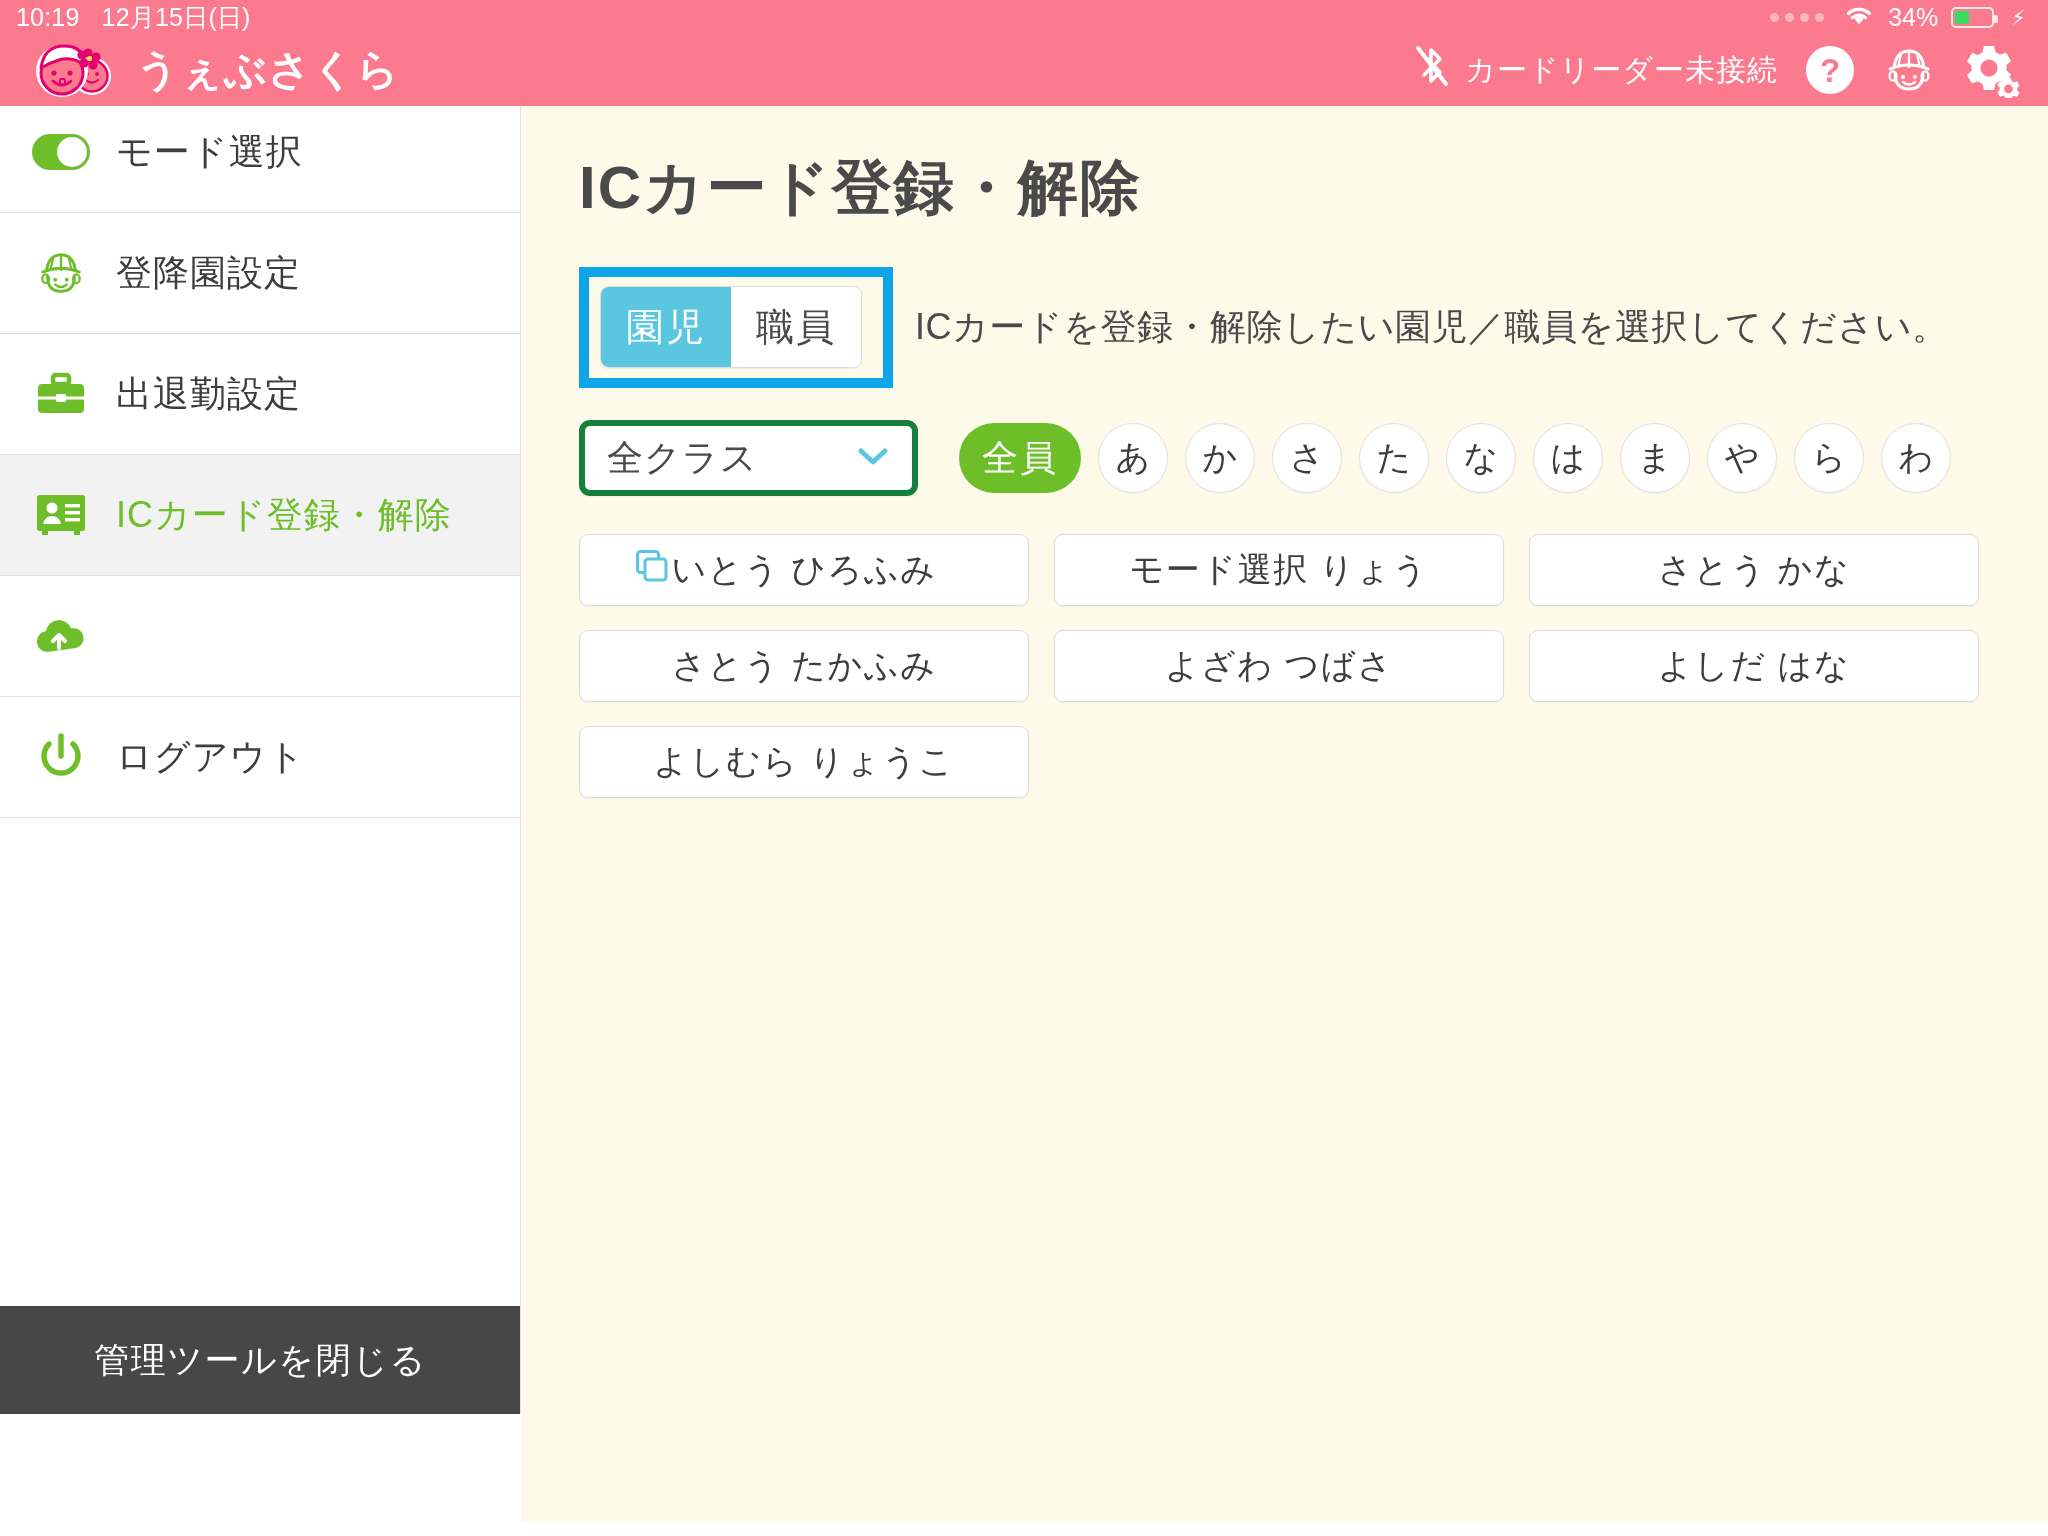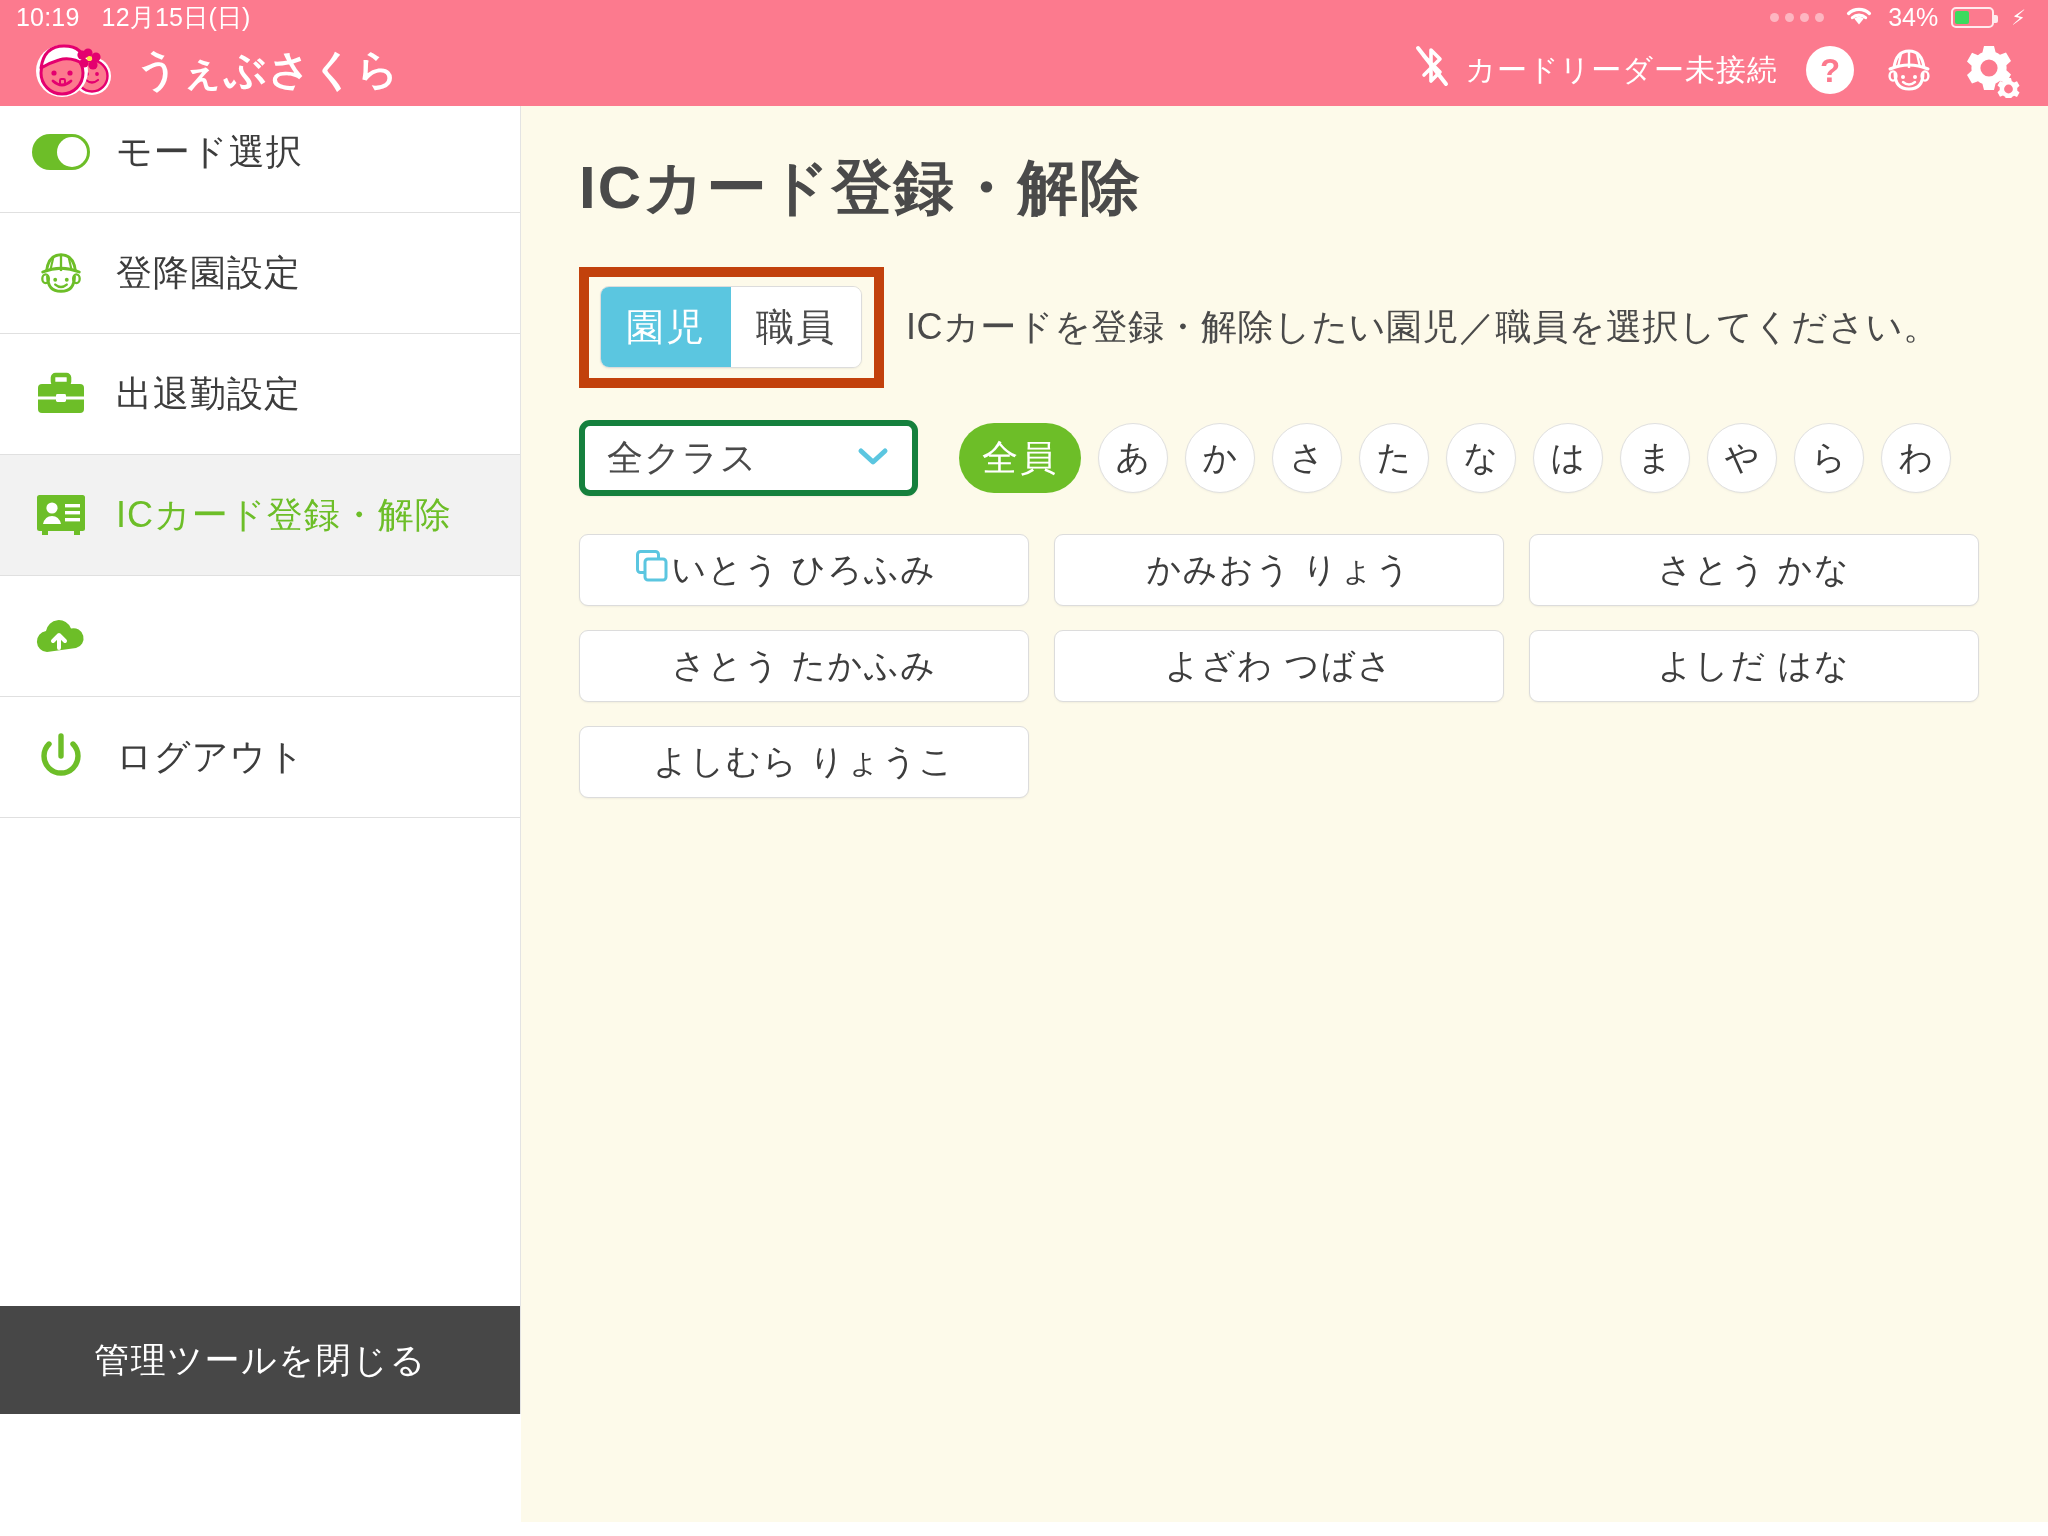--- a/index.html
+++ b/index.html
@@ -88,21 +88,21 @@
     position: absolute; top: 0; left: 521px; width: 1527px; height: 1430px;
     background: #FDFAEA; padding: 38px 60px 0 58px;
   }
   .page-title {
     font-size: 60px; font-weight: bold; color: #4a4a4a;
     letter-spacing: 2px; margin-top: 18px;
   }
 
   .seg-row { display: flex; align-items: center; margin-top: 38px; }
   .seg-highlight {
-    border: 10px solid #c2410c; padding: 9px 12px 10px 11px; background: transparent;
+    border: 10px solid #0ea5e9; padding: 9px 21px 10px 11px; background: transparent;
     display: inline-flex;
   }
   .segmented {
     display: flex; border-radius: 9px; overflow: hidden;
     border: 1px solid #dcdcdc; box-shadow: 0 1px 2px rgba(0,0,0,0.06);
   }
   .seg-btn {
     width: 130px; height: 80px; display: flex; align-items: center; justify-content: center;
     font-size: 38px; letter-spacing: 2px; background: #ffffff; color: #4a4a4a;
   }
@@ -366,21 +366,21 @@
         <div class="name-btn">
           <span class="card-icon">
             <svg width="34" height="34" viewBox="0 0 34 34">
               <rect x="2.5" y="2.5" width="21" height="21" rx="3" fill="none" stroke="#5BC6E0" stroke-width="3"></rect>
               <rect x="10" y="10" width="21" height="21" rx="3" fill="#ffffff" stroke="#5BC6E0" stroke-width="3"></rect>
             </svg>
           </span>
           <span>いとう ひろふみ</span>
         </div>
         <div class="name-btn">
-          <span>かみおう りょう</span>
+          <span>モード選択 りょう</span>
         </div>
         <div class="name-btn">
           <span>さとう かな</span>
         </div>
         <div class="name-btn">
           <span>さとう たかふみ</span>
         </div>
         <div class="name-btn">
           <span>よざわ つばさ</span>
         </div>

